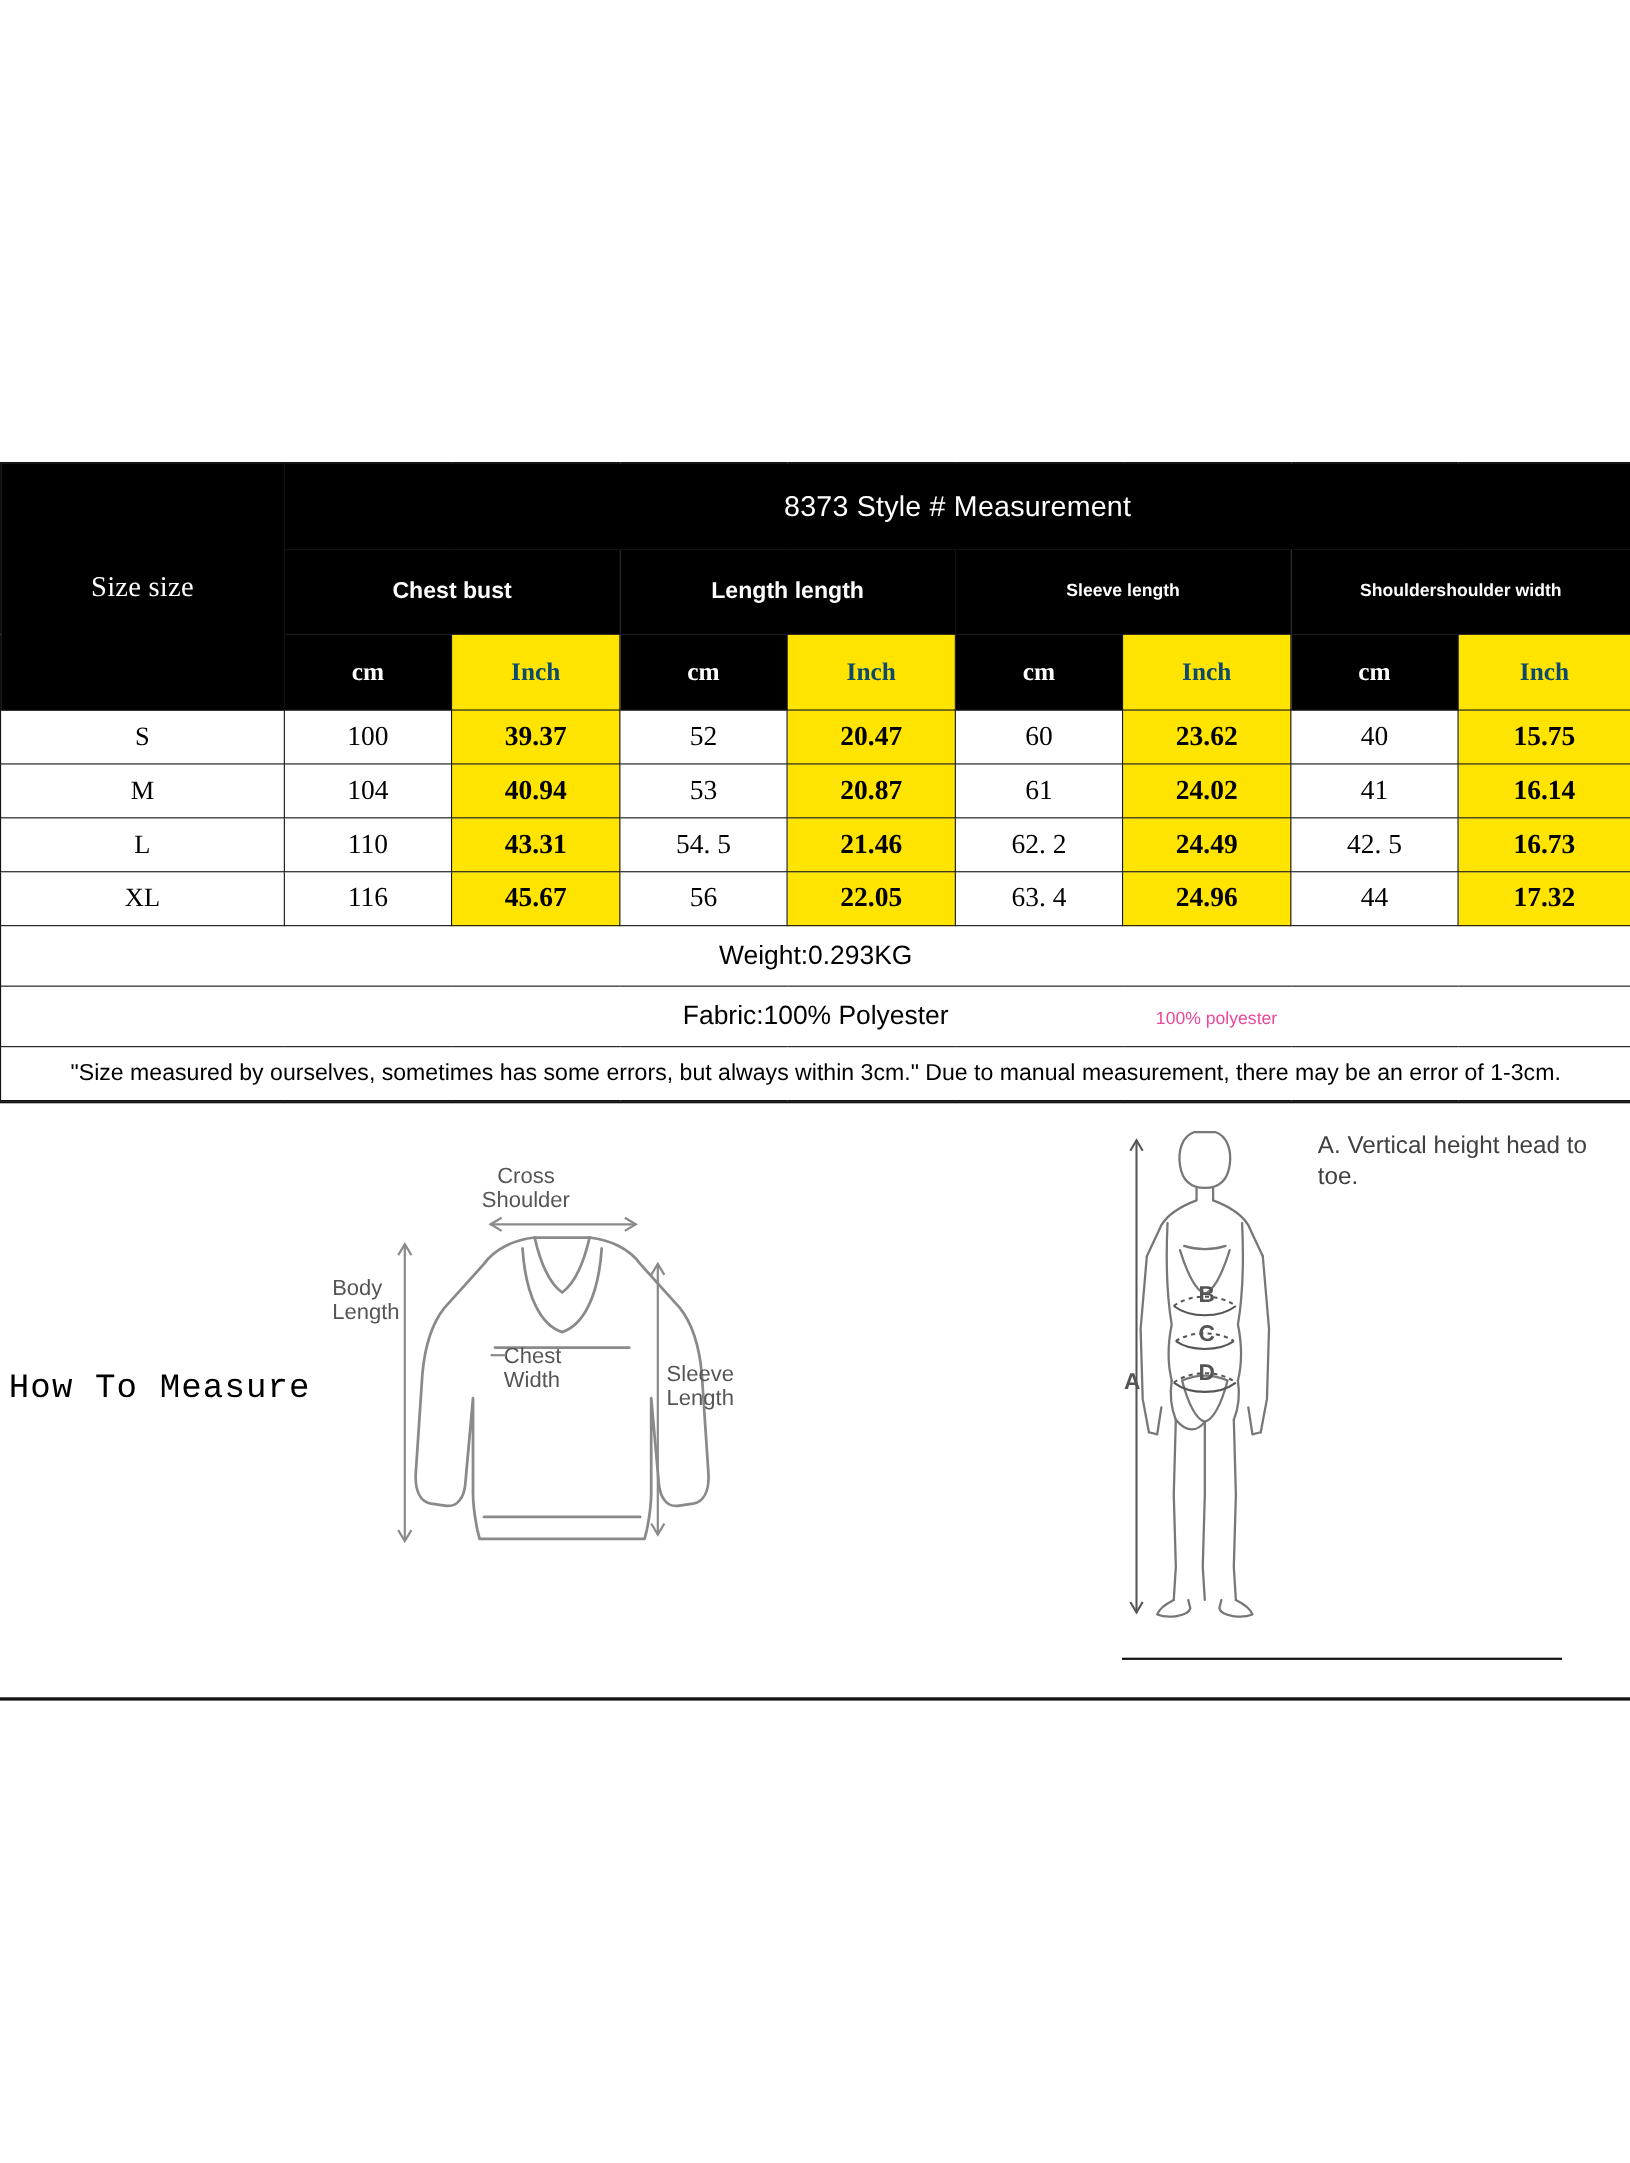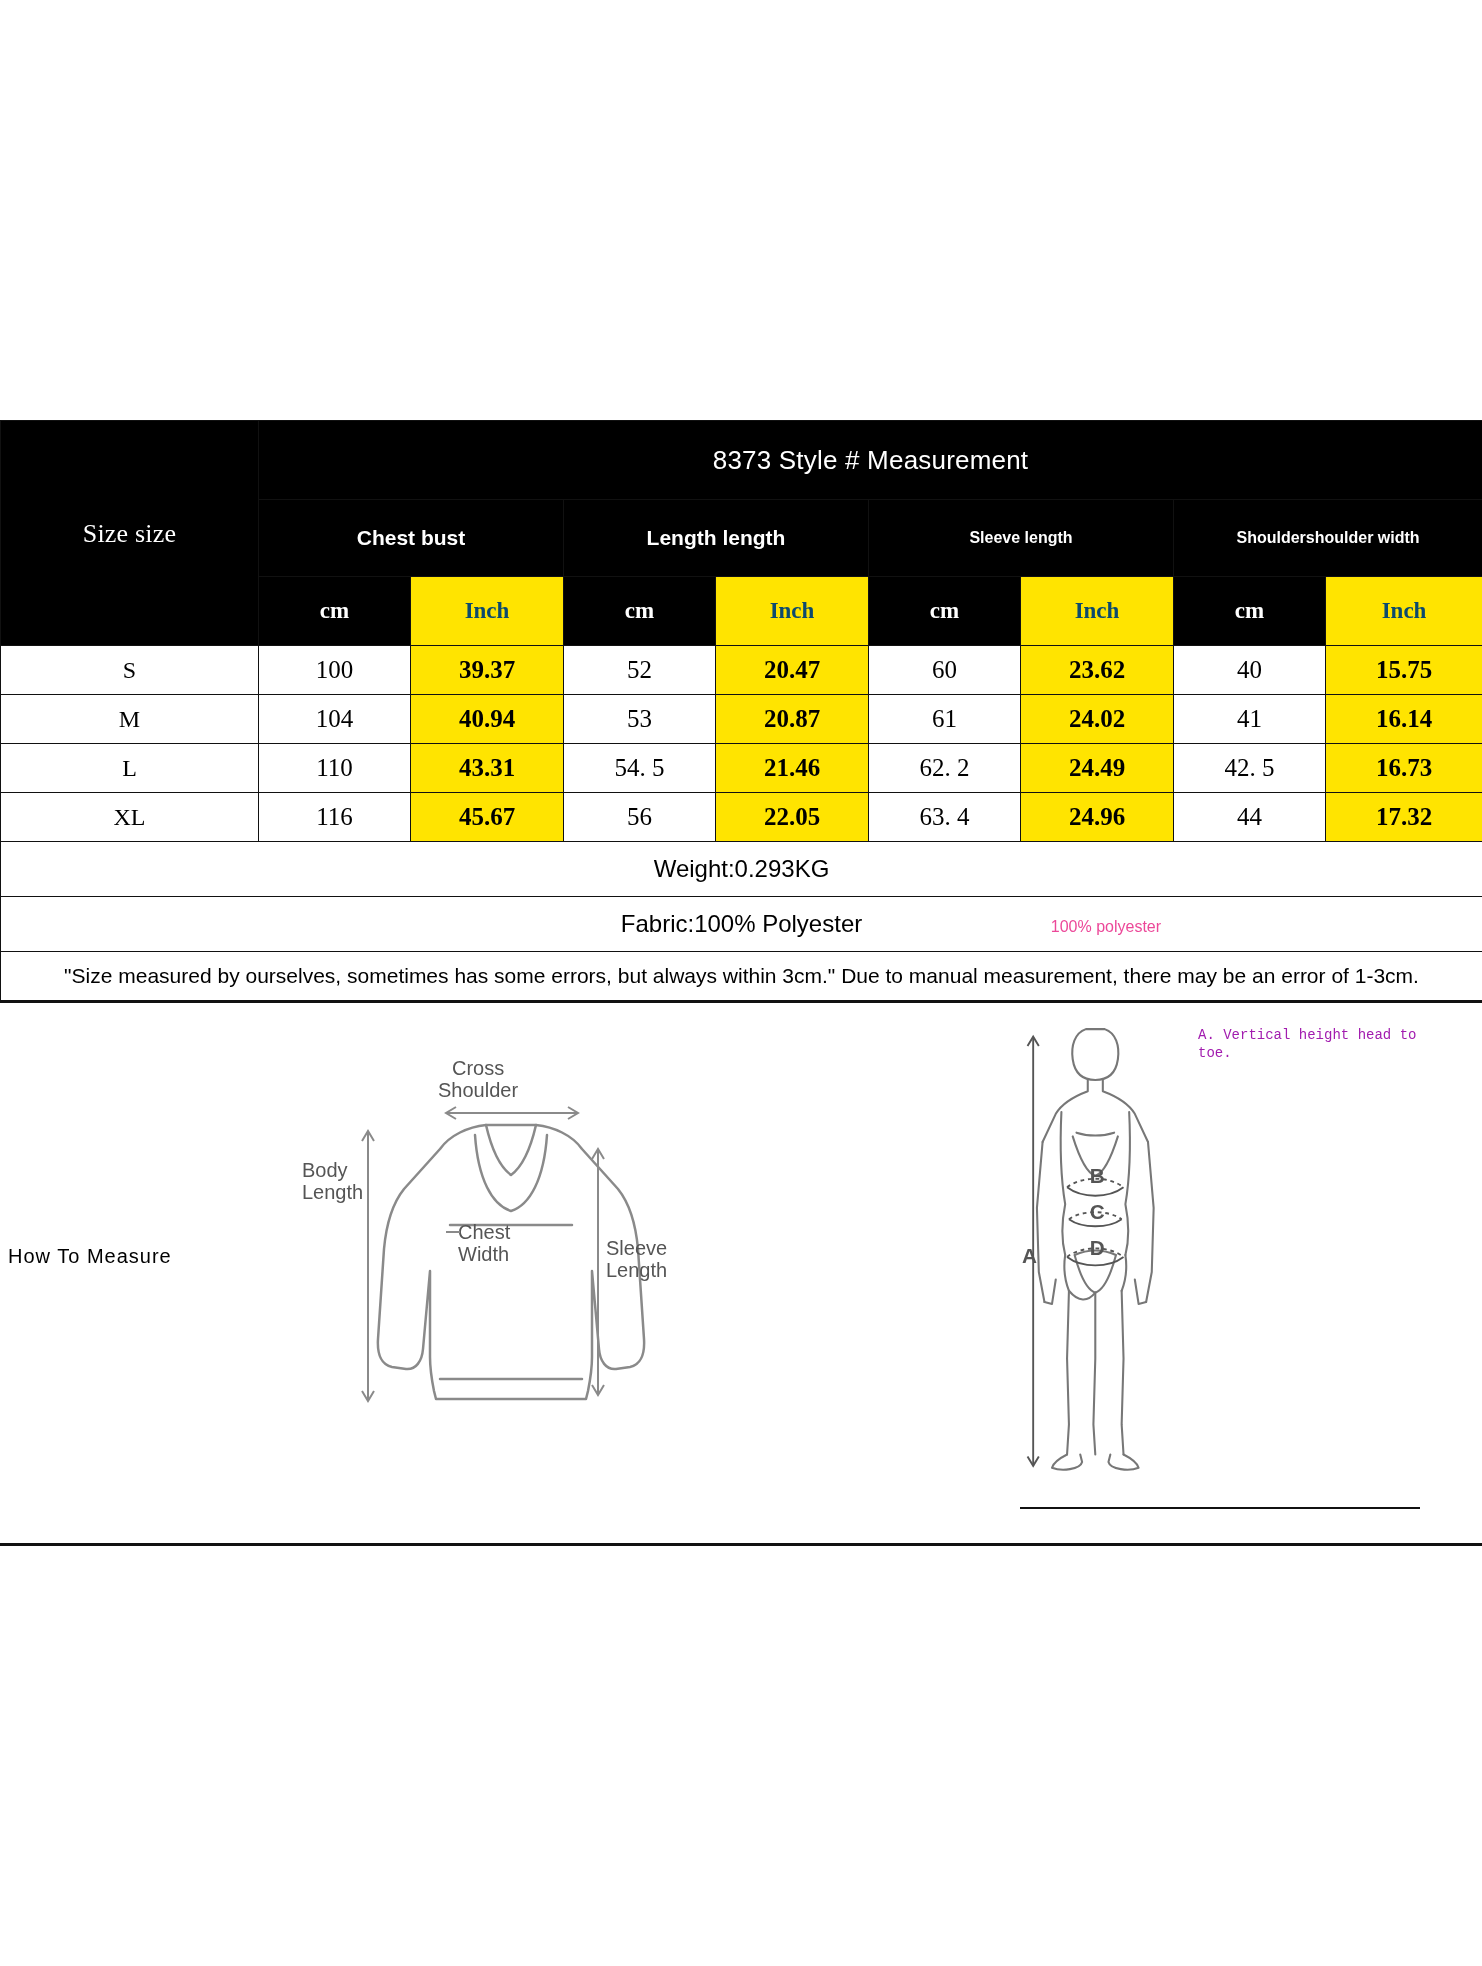--- a/index.html
+++ b/index.html
@@ -132,22 +132,22 @@
     width: 1482px;
     height: 545px;
     border-top: 2px solid #111;
     border-bottom: 3px solid #111;
     box-sizing: border-box;
   }
   .measure-title {
     position: absolute;
     left: 8px;
     top: 242px;
-    font-family: Liberation Sans, sans-serif;
-    font-size: 20px;
+    font-family: Liberation Mono, monospace;
+    font-size: 31px;
     letter-spacing: 1px;
   }
   .diagram-left {
     position: absolute;
     left: 300px;
     top: 36px;
     width: 420px;
     height: 420px;
   }
   .diagram-right {
@@ -162,24 +162,24 @@
     left: 0;
     top: 0;
     width: 160px;
     height: 480px;
   }
   .right-text {
     position: absolute;
     left: 178px;
     top: 12px;
     width: 250px;
-    font-family: Liberation Mono, monospace;
-    font-size: 14px;
+    font-family: Liberation Sans, sans-serif;
+    font-size: 22px;
     line-height: 1.26;
-    color: #a21caf;
+    color: #404040;
   }
   .right-text p {
     margin: 0 0 13px 0;
   }
   .rule-bottom {
     position: absolute;
     left: 0;
     top: 492px;
     width: 400px;
     height: 2px;

